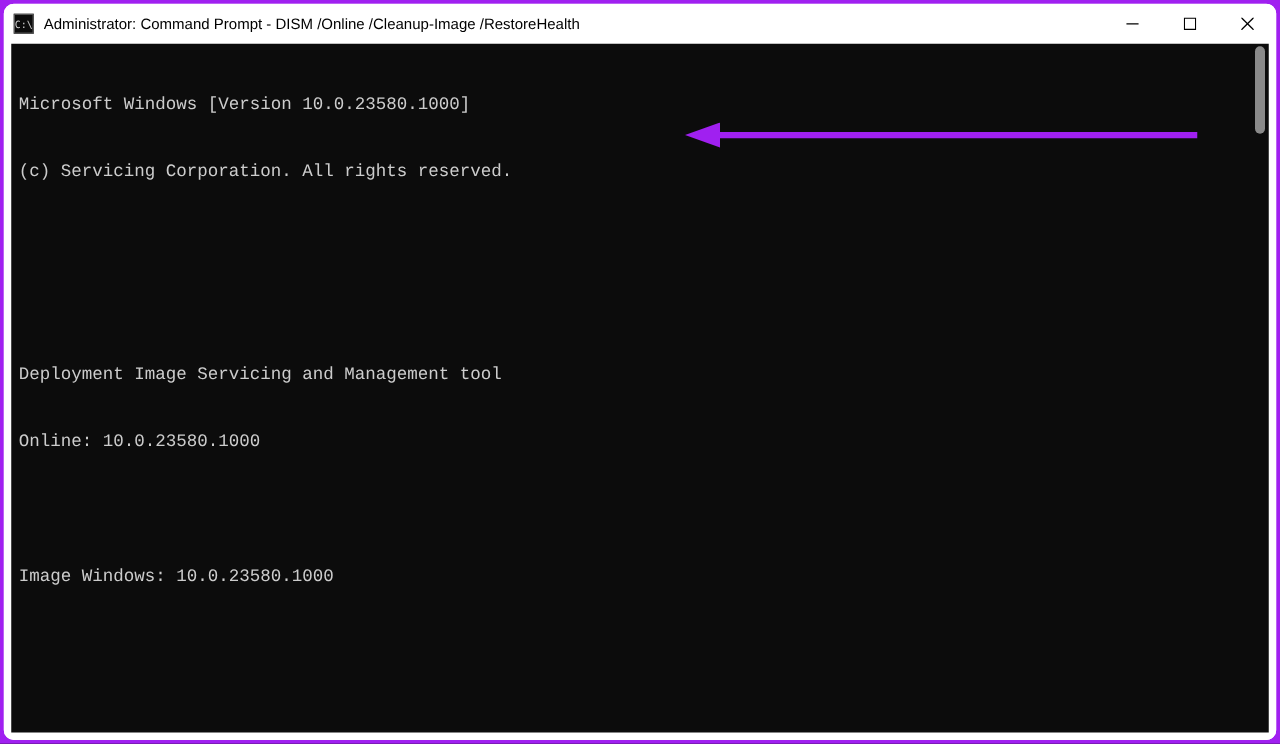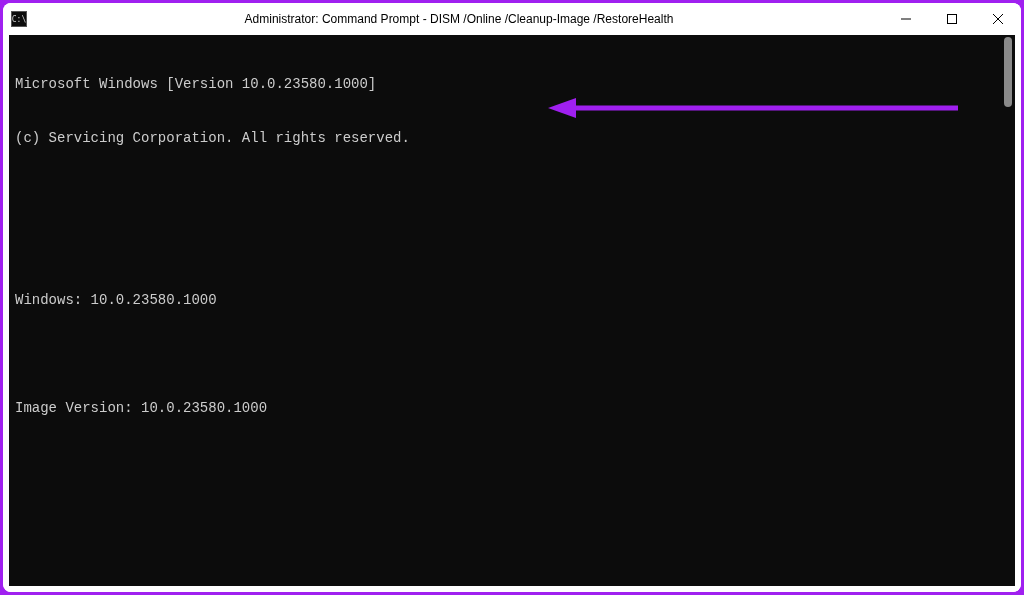--- a/index.html
+++ b/index.html
@@ -44,21 +44,20 @@
       justify-content: center;
       font-size: 8px;
       color: #ccc;
       font-family: monospace;
       border: 1px solid #555;
     }
     .title-text {
       flex: 1;
       white-space: nowrap;
       overflow: hidden;
-      text-align: center;
     }
     .win-controls {
       display: flex;
       height: 100%;
     }
     .win-btn {
       width: 46px;
       height: 100%;
       display: flex;
       align-items: center;
@@ -146,23 +145,24 @@
           </svg>
       </div>
     </div>
   </div>
   <div class="terminal-wrap">
     <div class="terminal">
       <div class="terminal-line">Microsoft Windows [Version 10.0.23580.1000]</div>
       <div class="terminal-line">(c) Servicing Corporation. All rights reserved.</div>
       <div class="terminal-line"></div>
       <div class="terminal-line"></div>
-      <div class="terminal-line">Windows: 10.0.23580.1000</div>
+      <div class="terminal-line">Deployment Image Servicing and Management tool</div>
+      <div class="terminal-line">Online: 10.0.23580.1000</div>
       <div class="terminal-line"></div>
-      <div class="terminal-line">Image Version: 10.0.23580.1000</div>
+      <div class="terminal-line">Image Windows: 10.0.23580.1000</div>
       <div class="terminal-line"></div>
     </div>
     <div class="scrollbar-track">
       <div class="scrollbar-thumb"></div>
     </div>
   </div>
 
   <div class="arrow-annotation">
     <svg viewBox="0 0 410 24">
       <line x1="410" y1="10" x2="22" y2="10" stroke="#a020f0" stroke-width="5"></line>

